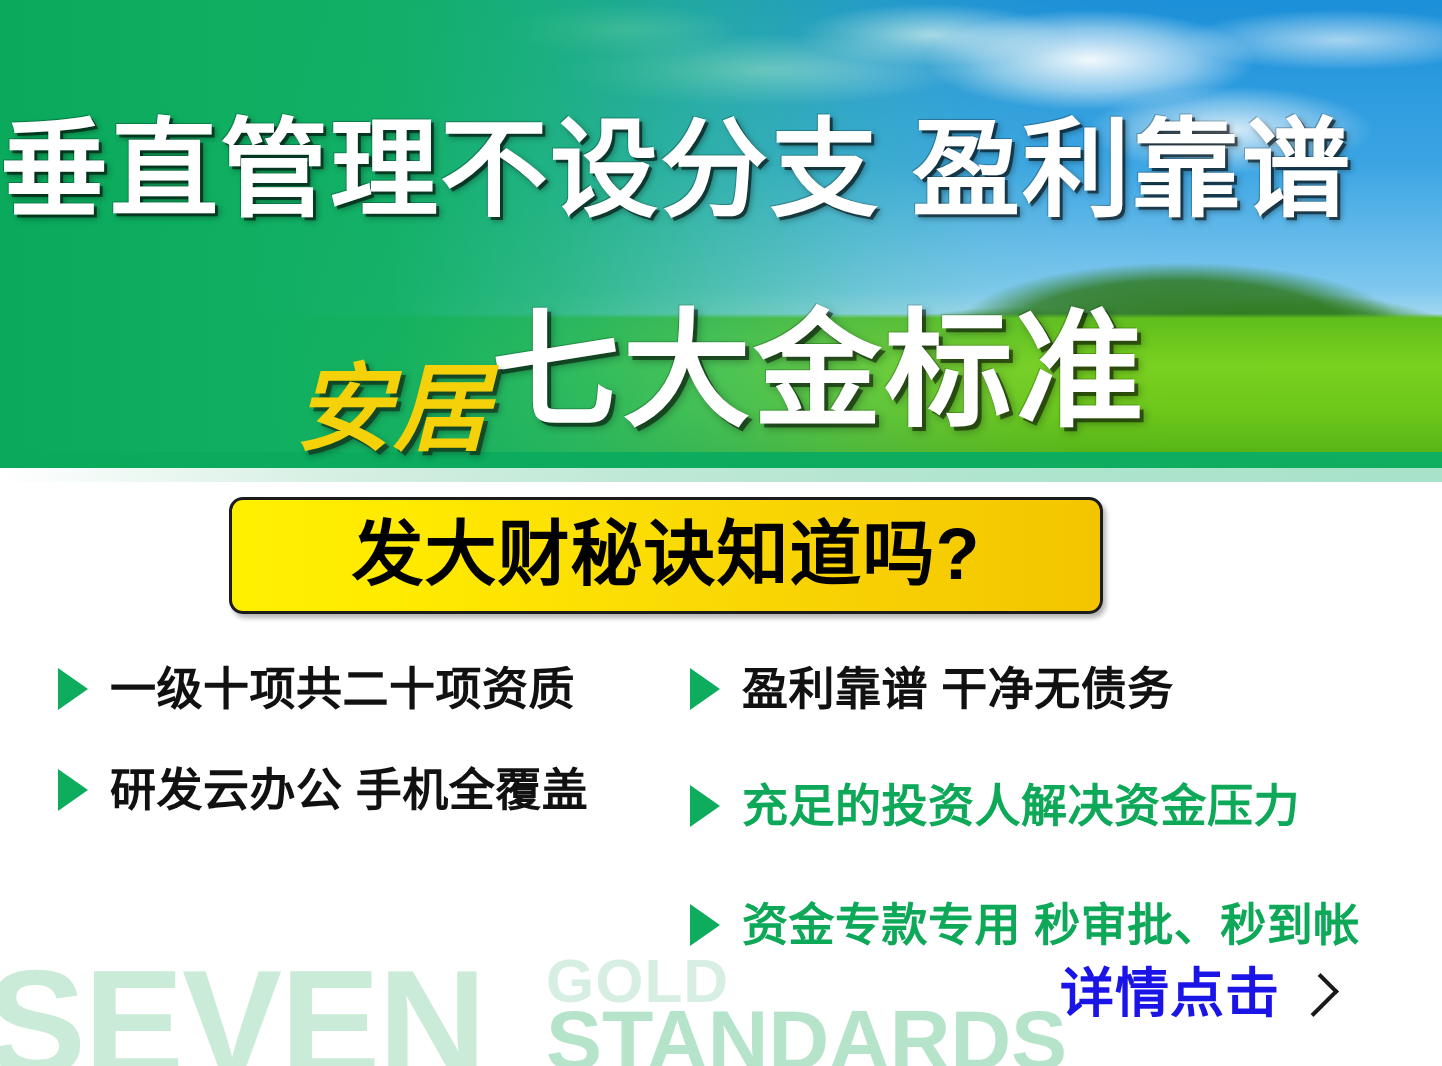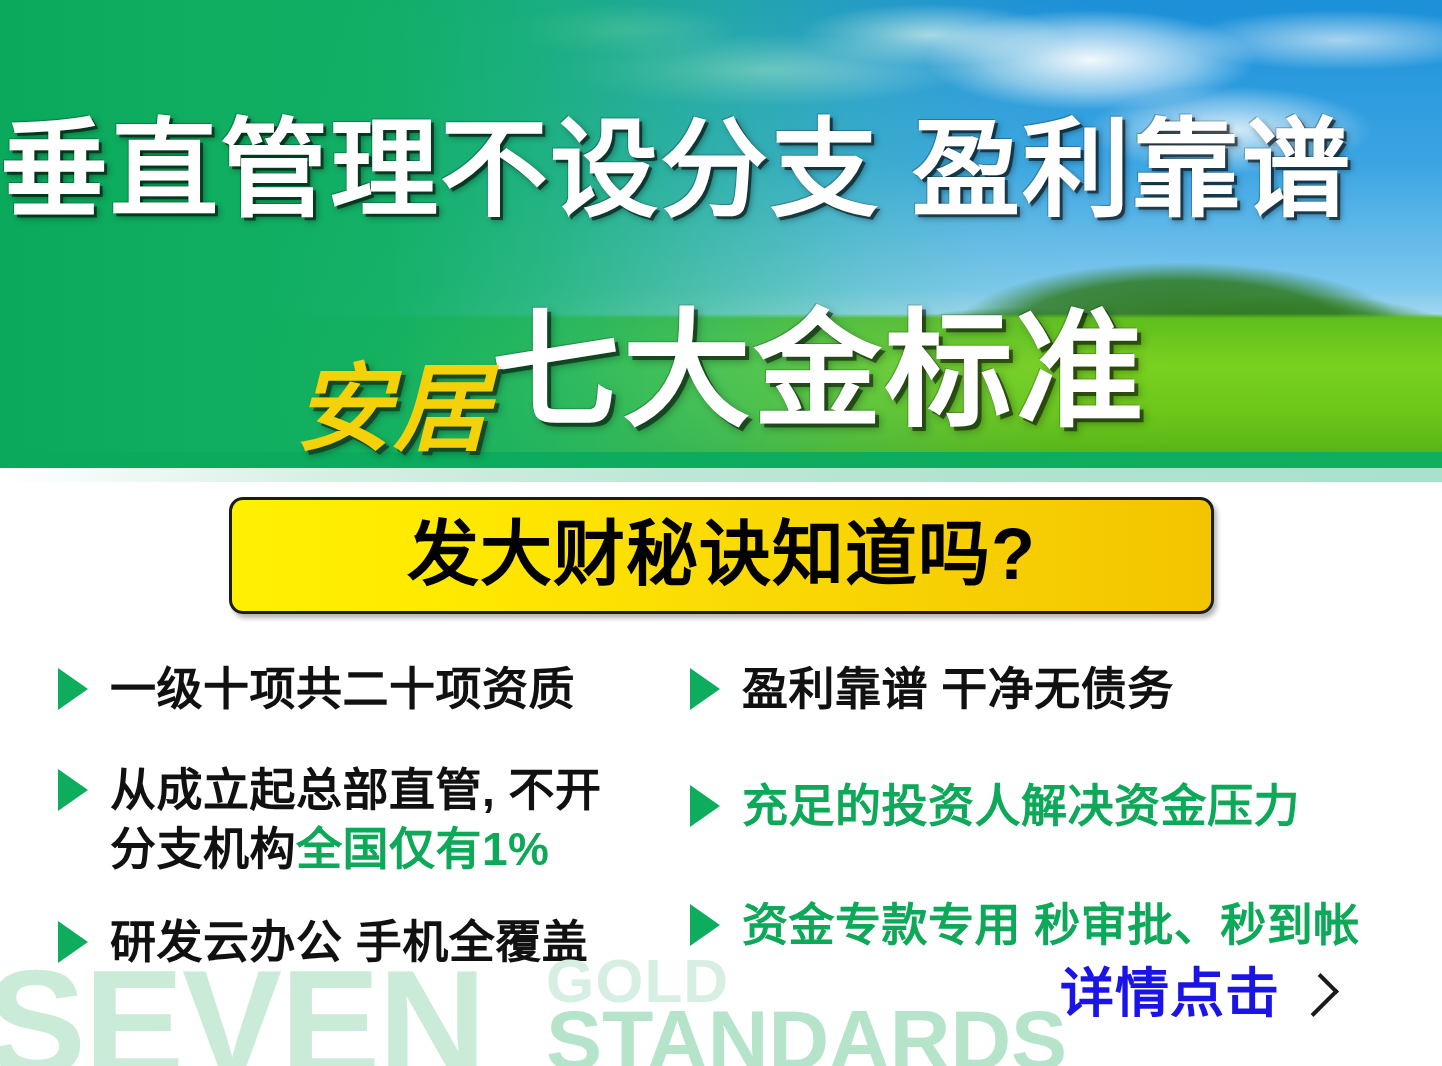--- a/index.html
+++ b/index.html
@@ -113,21 +113,21 @@
     vertical-align:bottom;
     text-shadow:
       4px 4px 0 rgba(0,0,0,0.5),
       5px 5px 8px rgba(0,0,0,0.32),
       -1px -1px 0 rgba(0,0,0,0.2);
   }
 
   
   .yellow-banner {
     position:absolute; left:229px; top:497px;
-    width:985px; height:117px;
+    width:874px; height:117px;
     border:3px solid #1b1b1b;
     border-radius:14px;
     background:linear-gradient(to right, #fff000 0%, #ffe900 22%, #fbdc04 48%, #f7cf03 75%, #f3c500 100%);
     box-shadow:3px 4px 5px rgba(0,0,0,0.30);
     display:flex; align-items:center; justify-content:center;
   }
   .yellow-banner-text {
     font-size:72px;
     font-weight:bold;
     color:#000000;
@@ -245,25 +245,20 @@
 
   <div class="cols">
 
     <div class="col-left">
 
       <div class="bullet">
         <span class="bullet-tri"></span>
         <span class="bullet-text">一级十项共二十项资质</span>
       </div>
 
-      <div class="bullet">
-        <span class="bullet-tri"></span>
-        <span class="bullet-text"><span>从成立起总部直管, 不开
-分支机构</span><span class="hl-green">全国仅有1%</span></span>
-      </div>
 
       <div class="bullet">
         <span class="bullet-tri"></span>
         <span class="bullet-text">研发云办公  手机全覆盖</span>
       </div>
 
     </div>
 
     <div class="col-right">
 

